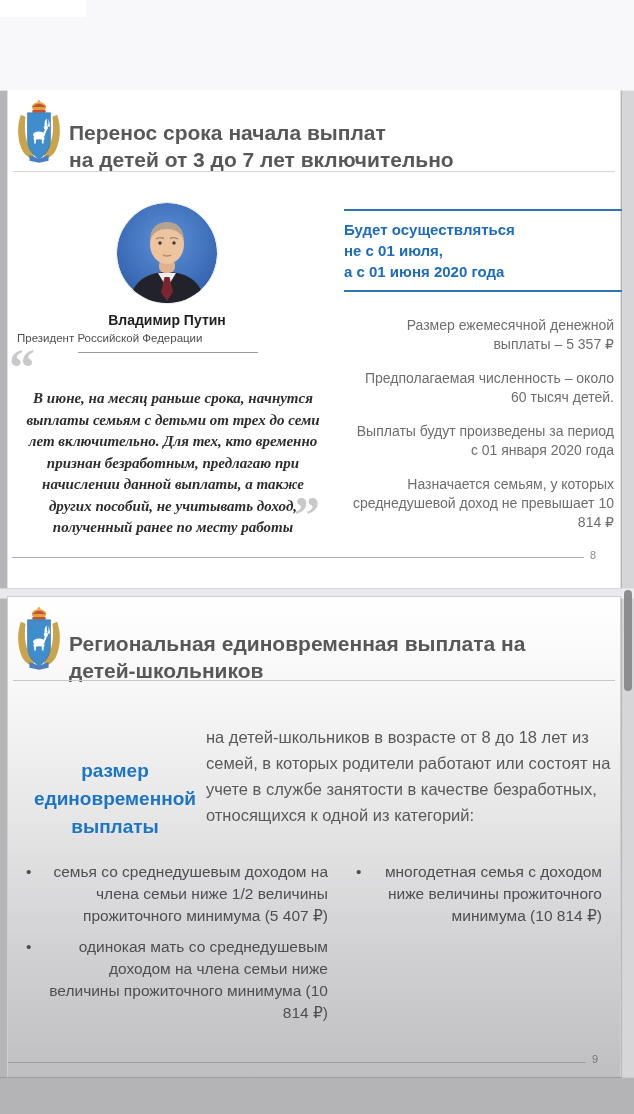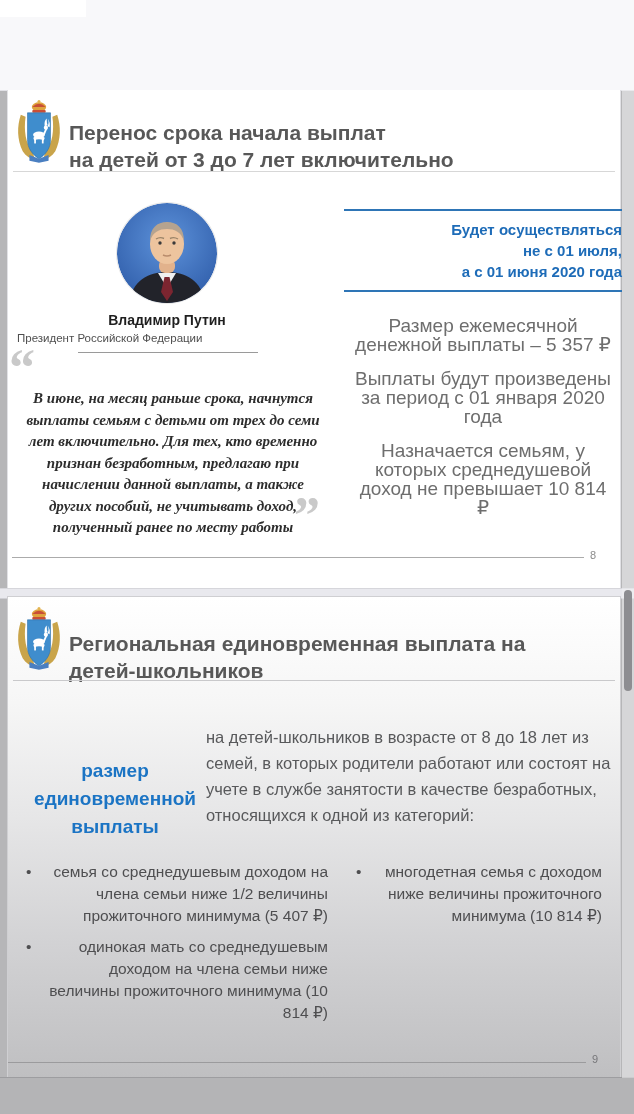--- a/index.html
+++ b/index.html
@@ -34,24 +34,24 @@
   .speaker-rule{position:absolute;left:70px;top:262px;width:180px;height:1px;background:#9a9a9a;}
   .quote-open{position:absolute;left:1px;top:252px;font-family:"Liberation Serif","DejaVu Serif",serif;font-size:52px;line-height:52px;color:#c9c9c9;font-weight:bold;}
   .quote-close{position:absolute;left:286px;top:400px;font-family:"Liberation Serif","DejaVu Serif",serif;font-size:52px;line-height:52px;color:#c9c9c9;font-weight:bold;}
   .quote-text{position:absolute;left:16px;top:283px;width:298px;text-align:center;
     font-family:"Liberation Serif","DejaVu Serif",serif;font-style:italic;font-weight:bold;
     font-size:15px;line-height:21.5px;color:#2d2d2d;}
   
   .blue-rule{position:absolute;left:336px;width:278px;height:2px;background:#2e75b6;}
   .rule-top{top:119px;}
   .rule-bottom{top:200px;}
-  .highlight{position:absolute;left:336px;top:129px;width:278px;text-align:right;
+  .highlight{position:absolute;left:336px;top:129px;width:278px;text-align:left;
     font-size:15px;line-height:21px;font-weight:bold;color:#1e6cb8;}
   .facts{position:absolute;left:344px;top:226px;width:262px;display:flex;flex-direction:column;gap:15px;}
-  .fact{font-size:19px;line-height:19px;color:#6e6e6e;text-align:center;}
+  .fact{font-size:14px;line-height:19px;color:#6e6e6e;text-align:right;}
   
   .footer-rule{position:absolute;height:1px;background:#ababab;}
   #slide1 .footer-rule{left:4px;top:467px;width:572px;}
   #slide2 .footer-rule{left:0;top:465px;width:578px;background:#9b9b9d;}
   .page-num{position:absolute;font-size:11px;color:#8c8c8c;}
   #slide1 .page-num{left:582px;top:459px;}
   #slide2 .page-num{left:584px;top:456px;color:#77777a;}
   
   .amount{position:absolute;left:12px;top:103px;width:190px;text-align:center;
     font-size:44px;line-height:50px;font-weight:400;letter-spacing:1px;color:#47a0da;}
@@ -135,20 +135,21 @@
   <div class="blue-rule rule-top"></div>
   <div class="highlight">
     <span style="display:block">Будет осуществляться</span>
     <span style="display:block">не с 01 июля,</span>
     <span style="display:block">а с 01 июня 2020 года</span>
   </div>
   <div class="blue-rule rule-bottom"></div>
 
   <div class="facts">
     <div class="fact">Размер ежемесячной денежной выплаты – 5 357 ₽</div>
+    <div class="fact">Предполагаемая численность – около 60 тысяч детей.</div>
     <div class="fact">Выплаты будут произведены за период с 01 января 2020 года</div>
     <div class="fact">Назначается семьям, у которых среднедушевой доход не превышает 10 814 ₽</div>
   </div>
 
   <div class="footer-rule"></div>
   <div class="page-num">8</div>
 </section>
 
 <div class="slide-gap"></div>
 

